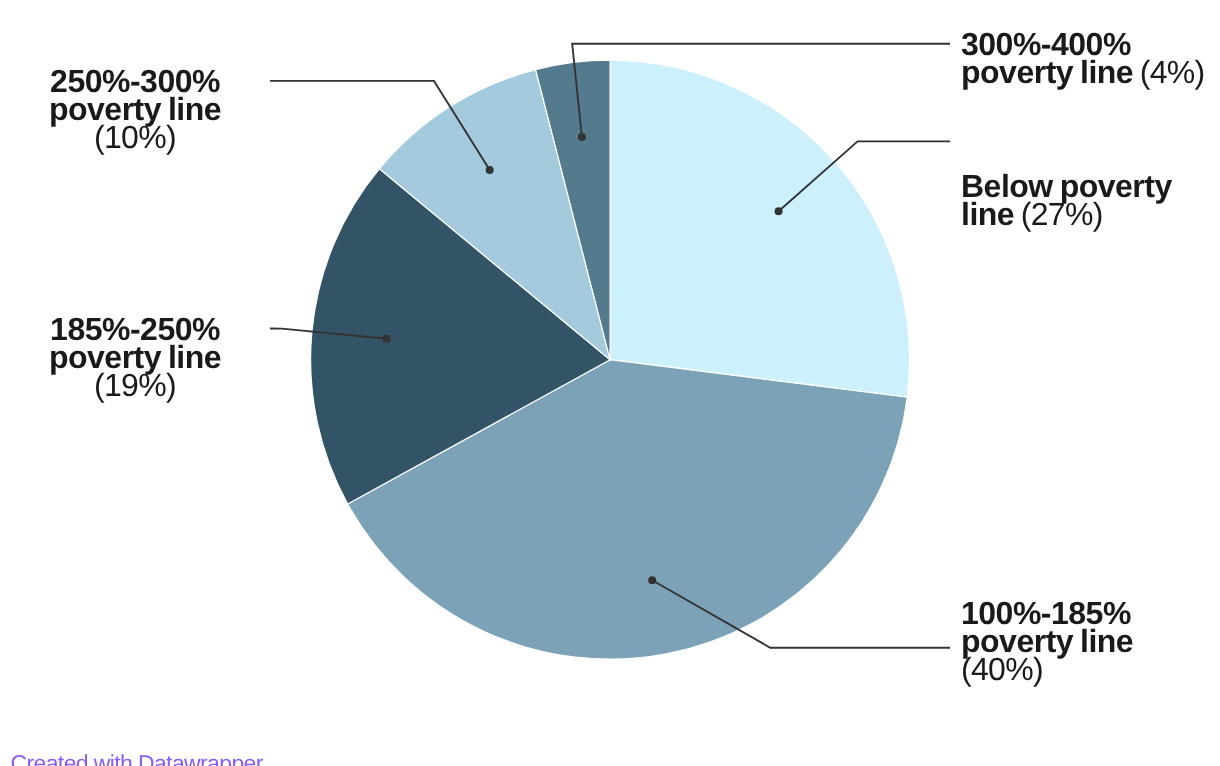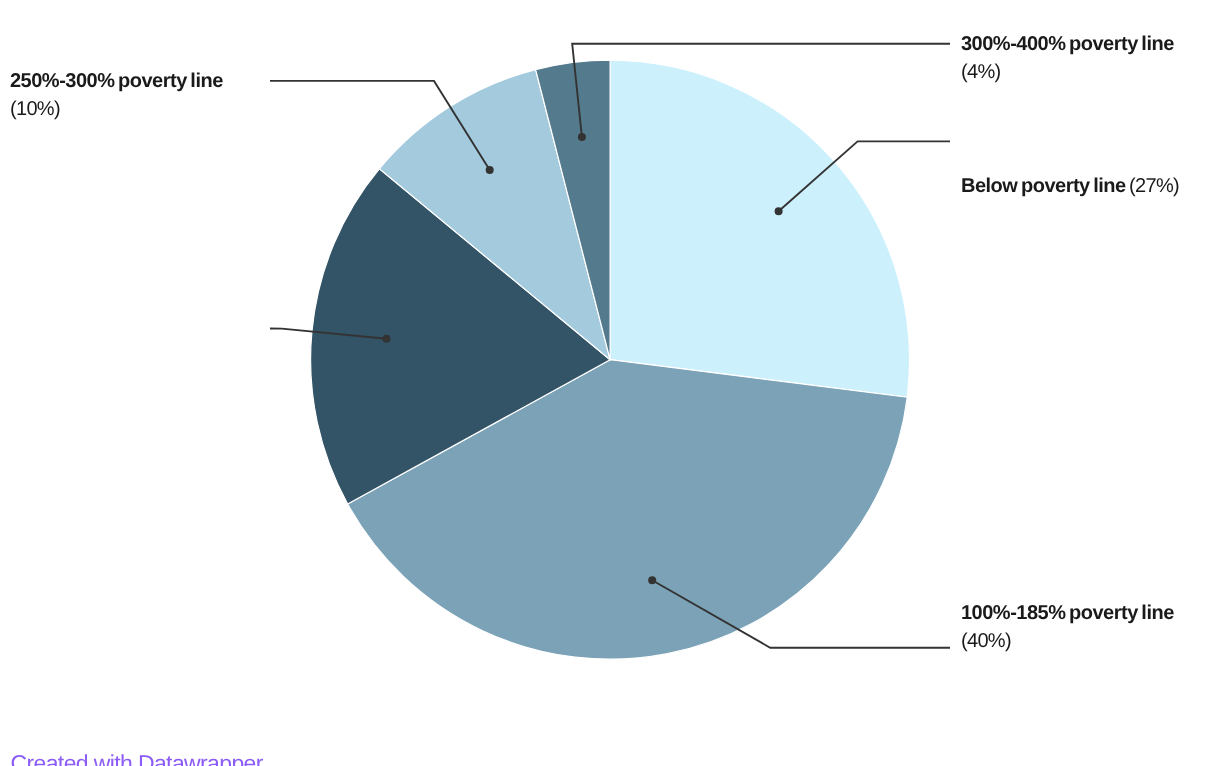--- a/index.html
+++ b/index.html
@@ -4,26 +4,26 @@
 <title>Pie chart — poverty line distribution</title>
 <style>
   html,body{margin:0;padding:0;background:#ffffff;}
   body{width:1220px;height:766px;overflow:hidden;
        font-family:"Liberation Sans",sans-serif;
        -webkit-font-smoothing:antialiased;
        text-rendering:geometricPrecision;}
   #stage{position:relative;width:1220px;height:766px;background:#ffffff;}
   svg#pie{position:absolute;left:0;top:0;display:block;}
   #labels-layer{position:absolute;left:0;top:0;width:1220px;height:766px;}
-  .lbl{position:absolute;font-size:20px;line-height:28px;color:#1a1a1a;
+  .lbl{position:absolute;font-size:32px;line-height:28px;color:#1a1a1a;
        letter-spacing:-0.5px;word-spacing:-1.5px;}
   .lbl .name{font-weight:700;}
   .lbl .pct{font-weight:400;letter-spacing:-0.7px;}
   .lbl.right{text-align:left;}
-  .lbl.left{text-align:left;}
+  .lbl.left{text-align:center;}
   #credit{position:absolute;font-size:23px;line-height:23px;color:#8c8c8c;
           letter-spacing:-0.62px;white-space:nowrap;}
 </style>
 </head>
 <body>
 
 <div id="stage">
 
   <svg id="pie" width="1220" height="766" viewBox="0 0 1220 766">
     <g id="slices">
@@ -47,20 +47,23 @@
     </g>
   </svg>
 
   <div id="labels-layer">
     <div class="lbl right" style="top: 127.9px; width: 250px; left: 961px; margin-top: 44px;">
       <span class="name">Below poverty line</span><span class="pct"> (27%)</span>
     </div>
     <div class="lbl right" style="top: 599px; width: 250px; left: 961px;">
       <span class="name">100%-185% poverty line</span><span class="pct"> (40%)</span>
     </div>
+    <div class="lbl left" style="top: 314.9px; width: 250px; left: 10px;">
+      <span class="name">185%-250% poverty line</span><span class="pct"> (19%)</span>
+    </div>
     <div class="lbl left" style="top: 67.3px; width: 250px; left: 10px;">
       <span class="name">250%-300% poverty line</span><span class="pct"> (10%)</span>
     </div>
     <div class="lbl right" style="top: 30.2px; width: 250px; left: 961px;">
       <span class="name">300%-400% poverty line</span><span class="pct"> (4%)</span>
     </div>
   </div>
 
   <div id="credit" style="left: 10.5px; top: 731.8px; color: #8b5cf6; margin-top: 20px;">Created with Datawrapper</div>
 </div>

